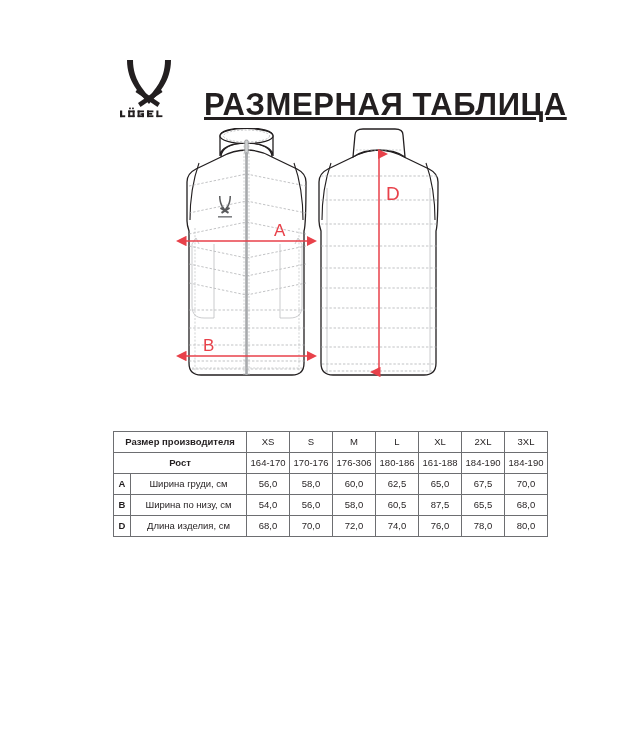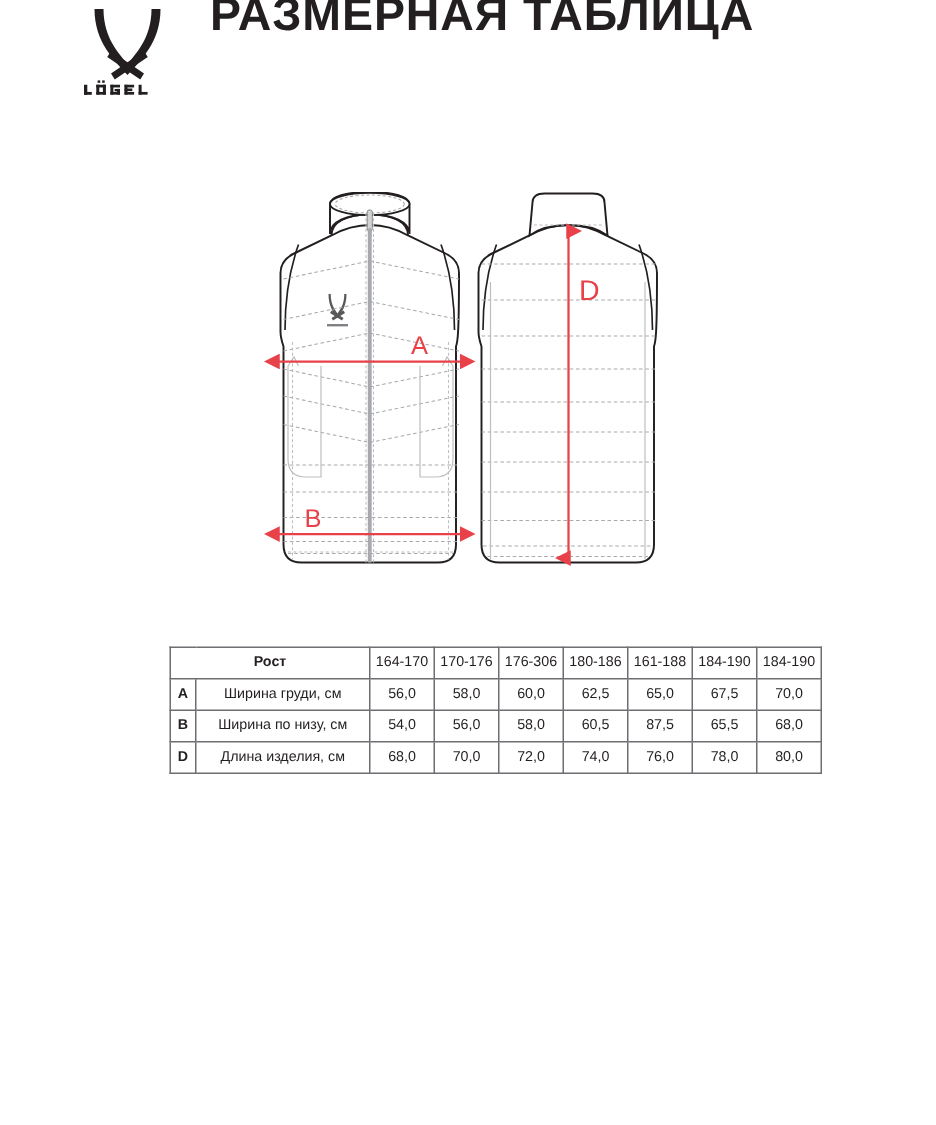--- a/index.html
+++ b/index.html
@@ -18,23 +18,24 @@
   }
 
   
   .header {
     position: absolute;
     left: 0;
     top: 0;
     width: 624px;
     height: 120px;
     display: flex;
-    align-items: flex-start;
+    align-items: flex-end;
     justify-content: flex-start;
-    padding-left: 52px;
+    padding-left: 116px;
+    text-decoration: underline;
   }
   .brand-logo {
     width: 66px;
     height: 64px;
     position: relative;
     flex: 0 0 auto;
     margin-right: 22px;
     margin-top: 2px;
   }
   .brand-logo svg { display: block; }
@@ -283,20 +284,30 @@
       <col style="width:43px">
         <col style="width:43px">
         <col style="width:43px">
       <col style="width:43px">
         <col style="width:43px">
         <col style="width:43px">
         <col style="width:43px">
     </colgroup>
     <tbody>
 
+      <tr>
+        <td class="label-span" colspan="2">Размер производителя</td>
+        <td class="size-cell size-head">XS</td>
+        <td class="size-cell size-head">S</td>
+        <td class="size-cell size-head">M</td>
+        <td class="size-cell size-head">L</td>
+        <td class="size-cell size-head">XL</td>
+        <td class="size-cell size-head">2XL</td>
+        <td class="size-cell size-head">3XL</td>
+      </tr>
 
 
       <tr>
         <td class="label-span" colspan="2">Рост</td>
         <td class="size-cell">164-170</td>
         <td class="size-cell">170-176</td>
         <td class="size-cell">176-306</td>
         <td class="size-cell">180-186</td>
         <td class="size-cell">161-188</td>
         <td class="size-cell">184-190</td>

